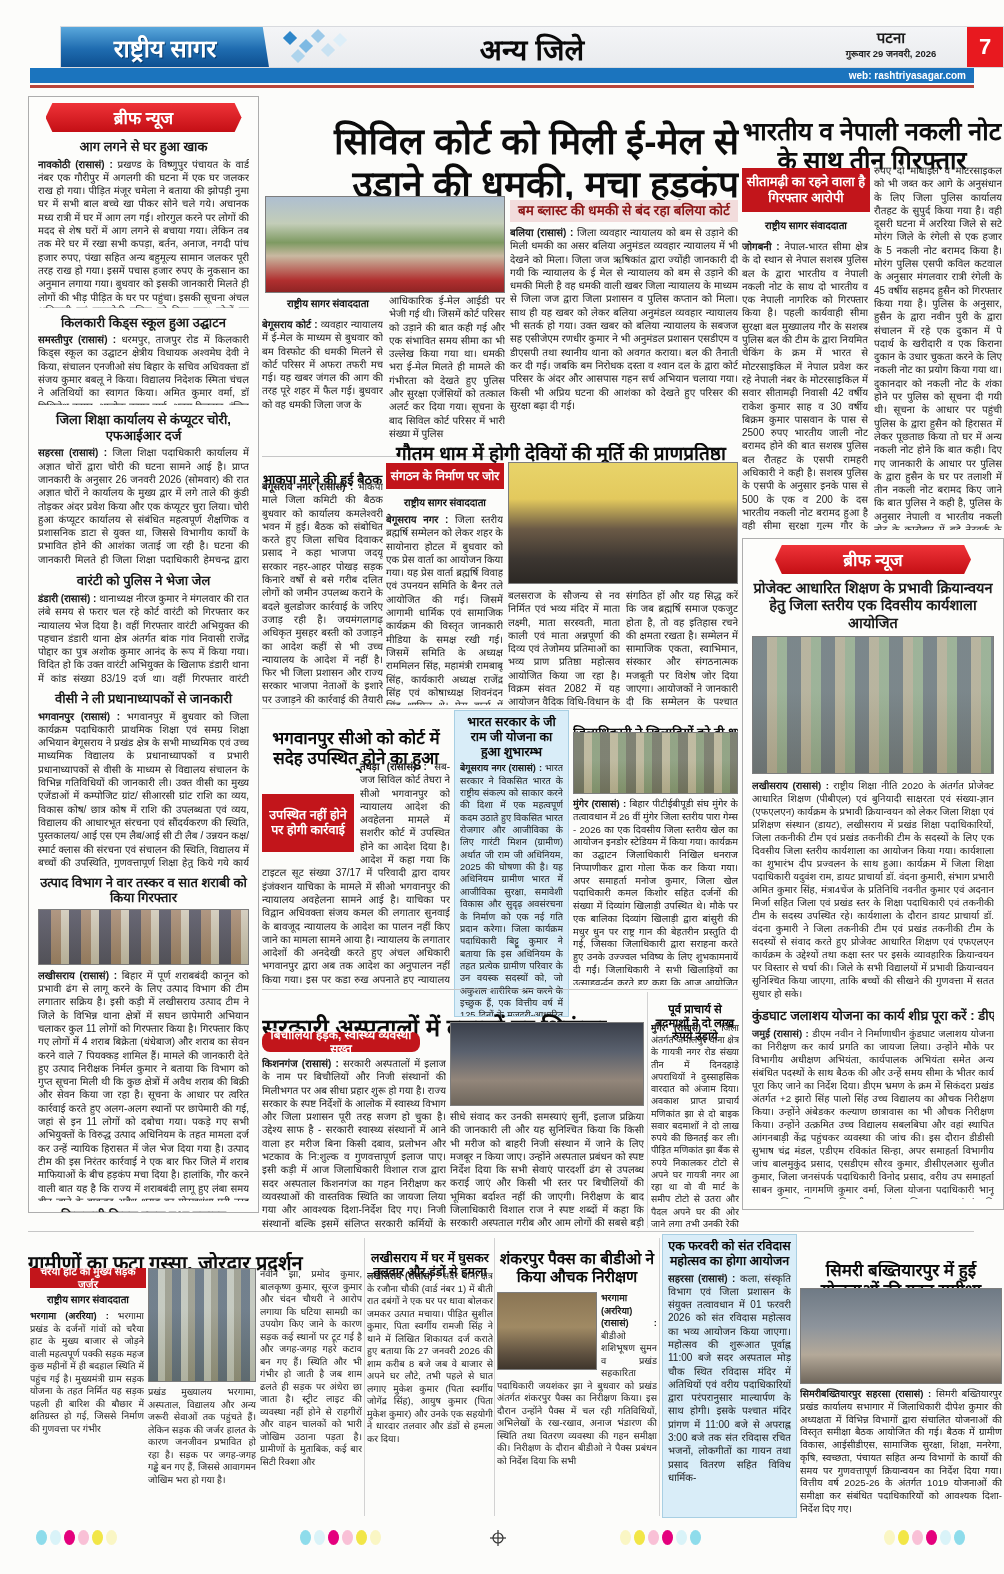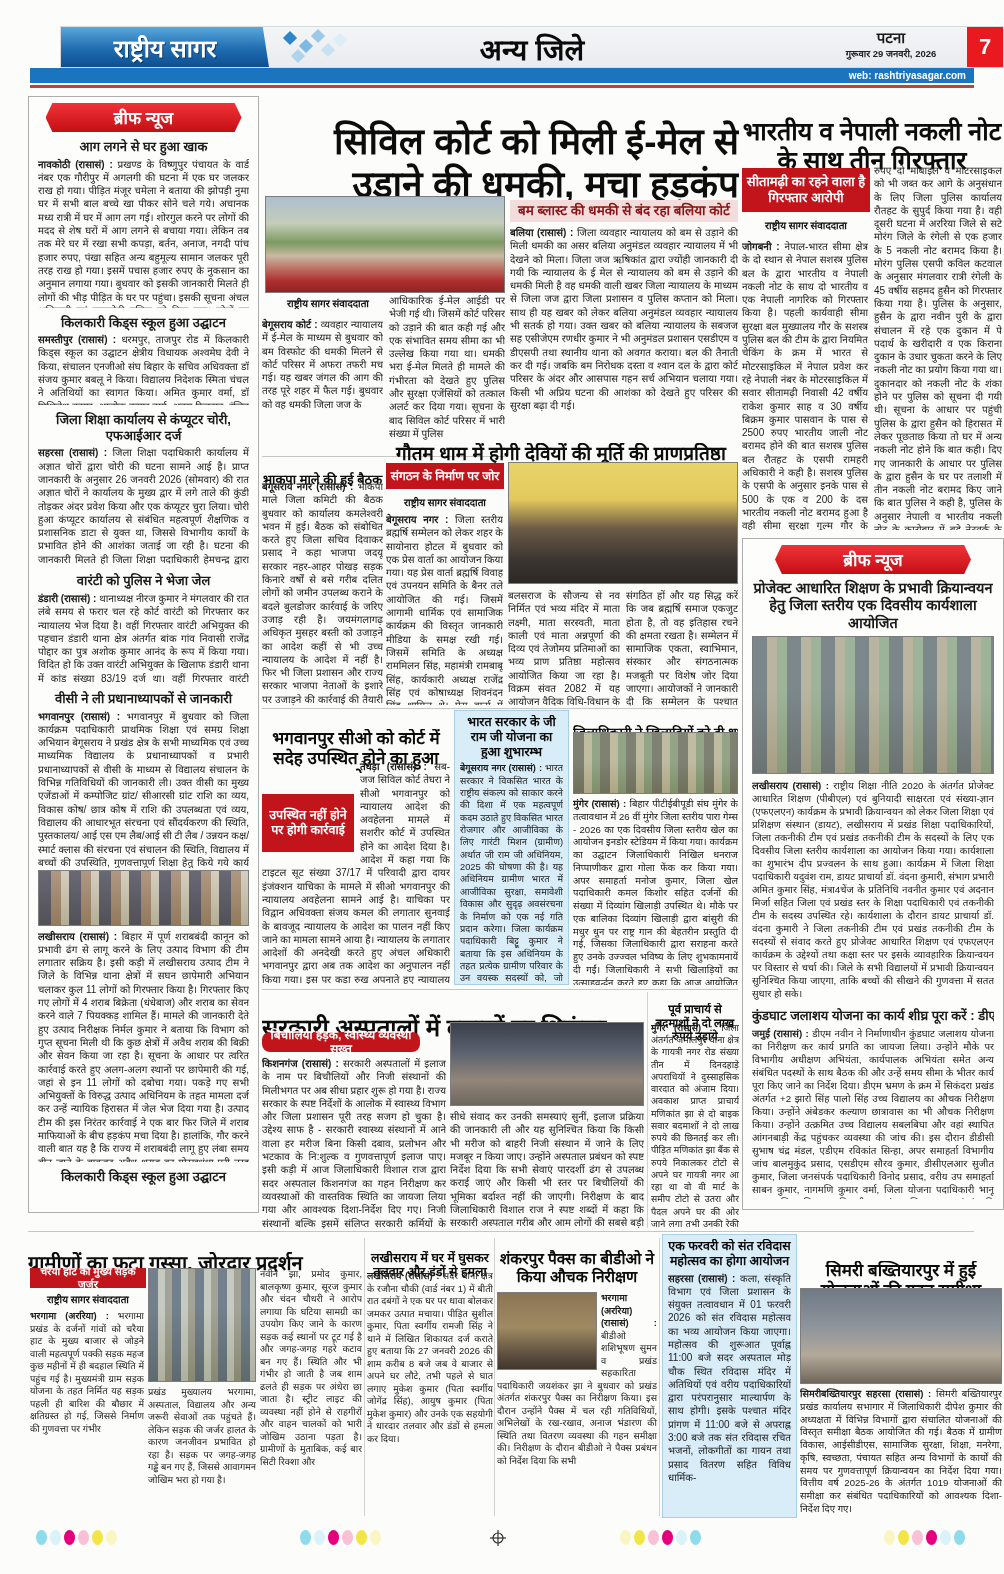--- a/index.html
+++ b/index.html
@@ -113,20 +113,21 @@
       <span class="dl">डंडारी (रासासं) :</span><span>थानाध्यक्ष नीरज कुमार ने मंगलवार की रात लंबे समय से फरार चल रहे कोर्ट वारंटी को गिरफ्तार कर न्यायालय भेज दिया है। वहीं गिरफ्तार वारंटी अभियुक्त की पहचान डंडारी थाना क्षेत्र अंतर्गत बांक गांव निवासी राजेंद्र पोद्दार का पुत्र अशोक कुमार आनंद के रूप में किया गया। विदित हो कि उक्त वारंटी अभियुक्त के खिलाफ डंडारी थाना में कांड संख्या 83/19 दर्ज था। वहीं गिरफ्तार वारंटी अभियुक्त के खिलाफ अग्रिम कार्रवाई करते हुए न्यायिक हिरासत के लिए बेगूसराय भेज दिया गया।</span>
     </div>
   </article>
   <article>
     <h3>वीसी ने ली प्रधानाध्यापकों से जानकारी</h3>
     <div class="bt" style="max-height:158px;">
       <span class="dl">भगवानपुर (रासासं) :</span><span>भगवानपुर में बुधवार को जिला कार्यक्रम पदाधिकारी प्राथमिक शिक्षा एवं समग्र शिक्षा अभियान बेगूसराय ने प्रखंड क्षेत्र के सभी माध्यमिक एवं उच्च माध्यमिक विद्यालय के प्रधानाध्यापकों व प्रभारी प्रधानाध्यापकों से वीसी के माध्यम से विद्यालय संचालन के विभिन्न गतिविधियों की जानकारी ली। उक्त वीसी का मुख्य एजेंडाओं में कम्पोजिट ग्रांट/ सीआरसी ग्रांट राशि का व्यय, विकास कोष/ छात्र कोष में राशि की उपलब्धता एवं व्यय, विद्यालय की आधारभूत संरचना एवं सौंदर्यकरण की स्थिति, पुस्तकालय/ आई एस एम लैब/आई सी टी लैब / उन्नयन कक्ष/स्मार्ट क्लास की संरचना एवं संचालन की स्थिति, विद्यालय में बच्चों की उपस्थिति, गुणवत्तापूर्ण शिक्षा हेतु किये गये कार्य सहित अन्य एजेंडा शामिल थे जिन पर चर्चा की गई। मौके पर लेखापाल अरविंद कुमार शर्मा, प्रधानाध्यापक अशोक कुमार सिंह, मुहम्मद रईस उद्दीन, अवधेश कुमार, संजीव कुमार चौधरी, राजीव कुमार सहित अन्य उपस्थित थे।</span>
     </div>
   </article>
   <article>
+    <h3>उत्पाद विभाग ने वार तस्कर व सात शराबी को किया गिरफ्तार</h3>
     <div class="photo ph-lineup" style="width:211px;height:56px;margin:2px 0 4px;"></div>
     <div class="bt" style="max-height:232px;">
       <span class="dl">लखीसराय (रासासं) :</span><span>बिहार में पूर्ण शराबबंदी कानून को प्रभावी ढंग से लागू करने के लिए उत्पाद विभाग की टीम लगातार सक्रिय है। इसी कड़ी में लखीसराय उत्पाद टीम ने जिले के विभिन्न थाना क्षेत्रों में सघन छापेमारी अभियान चलाकर कुल 11 लोगों को गिरफ्तार किया है। गिरफ्तार किए गए लोगों में 4 शराब बिक्रेता (धंधेबाज) और शराब का सेवन करने वाले 7 पियक्कड़ शामिल हैं। मामले की जानकारी देते हुए उत्पाद निरीक्षक निर्मल कुमार ने बताया कि विभाग को गुप्त सूचना मिली थी कि कुछ क्षेत्रों में अवैध शराब की बिक्री और सेवन किया जा रहा है। सूचना के आधार पर त्वरित कार्रवाई करते हुए अलग-अलग स्थानों पर छापेमारी की गई, जहां से इन 11 लोगों को दबोचा गया। पकड़े गए सभी अभियुक्तों के विरुद्ध उत्पाद अधिनियम के तहत मामला दर्ज कर उन्हें न्यायिक हिरासत में जेल भेज दिया गया है। उत्पाद टीम की इस निरंतर कार्रवाई ने एक बार फिर जिले में शराब माफियाओं के बीच हड़कंप मचा दिया है। हालांकि, गौर करने वाली बात यह है कि राज्य में शराबबंदी लागू हुए लंबा समय बीत जाने के बावजूद अवैध शराब का गोरखधंधा पूरी तरह बंद नहीं हो पा रहा है। धंधेबाज आए दिन नए-नए तरीकों से इस अवैध कारोबार को अंजाम देने की कोशिश कर रहे हैं, जिसे नाकाम करने के लिए विभाग अपनी चौकसी बढ़ाए हुए है।</span>
     </div>
   </article>
   <article>
     <h3>किलकारी किड्स स्कूल हुआ उद्घाटन</h3>
 
   </article>
 </section>
@@ -160,21 +161,21 @@
 <div class="abs bt" style="left:508px;top:589px;width:112px;height:117px;">बलसराज के सौजन्य से नव निर्मित एवं भव्य मंदिर में माता लक्ष्मी, माता सरस्वती, माता काली एवं माता अन्नपूर्णा की दिव्य एवं तेजोमय प्रतिमाओं का भव्य प्राण प्रतिष्ठा महोत्सव आयोजित किया जा रहा है। विक्रम संवत 2082 में यह आयोजन वैदिक विधि-विधान के साथ संपन्न होगा। आयोजकों ने कहा कि यह केवल एक सम्मेलन नहीं, बल्कि संगठन निर्माण का शंखनाद है। प्रेस वार्ता के दौरान वक्ताओं ने समाज से आह्वान किया कि वे अपने-अपने घरों से निकलकर</div>
 <div class="abs bt" style="left:626px;top:589px;width:112px;height:117px;">संगठित हों और यह सिद्ध करें कि जब ब्रह्मर्षि समाज एकजुट होता है, तो वह इतिहास रचने की क्षमता रखता है। सम्मेलन में सामाजिक एकता, स्वाभिमान, संस्कार और संगठनात्मक मजबूती पर विशेष जोर दिया जाएगा। आयोजकों ने जानकारी दी कि सम्मेलन के पश्चात अपराह्न 2:30 बजे से सामूहिक भंडारे का आयोजन किया जाएगा। साथ ही समाज के सभी वर्गों से अपने परिवार सहित कार्यक्रम में सहभागिता कर आयोजन की शोभा बढ़ाने की अपील की गई।</div>
 <div class="hrule" style="left:262px;top:708px;width:476px;"></div>
 
 <h3 class="abs hd" style="left:262px;top:712px;width:188px;height:44px;font-size:17px;">भगवानपुर सीओ को कोर्ट में सदेह उपस्थित होने का हुआ आदेश</h3>
 <div class="abs bt" style="left:262px;top:760px;width:188px;height:224px;">
   <span class="kick" style="float:left;width:92px;height:58px;margin:34px 6px 2px 0;font-size:12.5px;">उपस्थित नहीं होने पर होगी कार्रवाई</span>
   <span class="dl">तेघड़ा (रासासं) :</span><span>सब-जज सिविल कोर्ट तेघरा ने सीओ भगवानपुर को न्यायालय आदेश की अवहेलना मामले में सशरीर कोर्ट में उपस्थित होने का आदेश दिया है। आदेश में कहा गया कि टाइटल सूट संख्या 37/17 में परिवादी द्वारा दायर इंजंक्शन याचिका के मामले में सीओ भगवानपुर की न्यायालय अवहेलना सामने आई है। याचिका पर विद्वान अधिवक्ता संजय कमल की लगातार सुनवाई के बावजूद न्यायालय के आदेश का पालन नहीं किए जाने का मामला सामने आया है। न्यायालय के लगातार आदेशों की अनदेखी करते हुए अंचल अधिकारी भगवानपुर द्वारा अब तक आदेश का अनुपालन नहीं किया गया। इस पर कड़ा रुख अपनाते हुए न्यायालय ने मंगलवार को सीओ भगवानपुर को सशरीर न्यायालय में उपस्थित होने का आदेश दिया है। न्यायालय के आदेशानुसार 29 जनवरी को सीओ भगवानपुर को अनिवार्य रूप से न्यायालय में उपस्थित होना होगा।</span>
 </div>
 
-<div class="abs blue-box" style="left:454px;top:710px;width:115px;height:275px;padding:4px 5px;overflow:hidden;">
+<div class="abs blue-box" style="left:454px;top:710px;width:115px;height:307px;padding:4px 5px;overflow:hidden;">
   <h4 class="hd" style="font-size:12.5px;margin:0 0 3px;">भारत सरकार के जी राम जी योजना का हुआ शुभारम्भ</h4>
   <div class="bt" style="font-size:9.3px;">
     <span class="dl">बेगूसराय नगर (रासासं) :</span><span>भारत सरकार ने विकसित भारत के राष्ट्रीय संकल्प को साकार करने की दिशा में एक महत्वपूर्ण कदम उठाते हुए विकसित भारत रोजगार और आजीविका के लिए गारंटी मिशन (ग्रामीण) अर्थात जी राम जी अधिनियम, 2025 की घोषणा की है। यह अधिनियम ग्रामीण भारत में आजीविका सुरक्षा, समावेशी विकास और सुदृढ़ अवसंरचना के निर्माण को एक नई गति प्रदान करेगा। जिला कार्यक्रम पदाधिकारी बिट्टू कुमार ने बताया कि इस अधिनियम के तहत प्रत्येक ग्रामीण परिवार के उन वयस्क सदस्यों को, जो अकुशल शारीरिक श्रम करने के इच्छुक हैं, एक वित्तीय वर्ष में 125 दिनों के मजदूरी-आधारित रोजगार की वैधानिक गारंटी प्रदान की जाएगी।</span>
   </div>
 </div>
 
 <h3 class="abs hd nowrap" style="left:573px;top:712px;width:165px;font-size:13px;">जिलाधिकारी ने खिलाड़ियों को दी शुभकामना</h3>
 <div class="abs photo ph-field" style="left:573px;top:732px;width:165px;height:62px;"></div>
 <div class="abs bt" style="left:573px;top:798px;width:165px;height:187px;font-size:9.6px;">
   <span class="dl">मुंगेर (रासासं) :</span><span>बिहार पीटीईबीपूडी संघ मुंगेर के तत्वावधान में 26 वीं मुंगेर जिला स्तरीय पारा गेम्स - 2026 का एक दिवसीय जिला स्तरीय खेल का आयोजन इनडोर स्टेडियम में किया गया। कार्यक्रम का उद्घाटन जिलाधिकारी निखिल धनराज निप्पाणीकर द्वारा गोला फेंक कर किया गया। अपर समाहर्ता मनोज कुमार, जिला खेल पदाधिकारी कमल किशोर सहित दर्जनों की संख्या में दिव्यांग खिलाड़ी उपस्थित थे। मौके पर एक बालिका दिव्यांग खिलाड़ी द्वारा बांसुरी की मधुर धुन पर राष्ट्र गान की बेहतरीन प्रस्तुति दी गई, जिसका जिलाधिकारी द्वारा सराहना करते हुए उनके उज्ज्वल भविष्य के लिए शुभकामनायें दी गईं। जिलाधिकारी ने सभी खिलाड़ियों का उत्साहवर्द्धन करते हुए कहा कि आज आयोजित इस खेल में आप सभी अपना बेहतर प्रदर्शन दें, ताकि जिला से राज्य स्तर तक और राष्ट्र स्तर पर अपने खेल से अपना तथा जिले का नाम रोशन कर सकें।</span>

